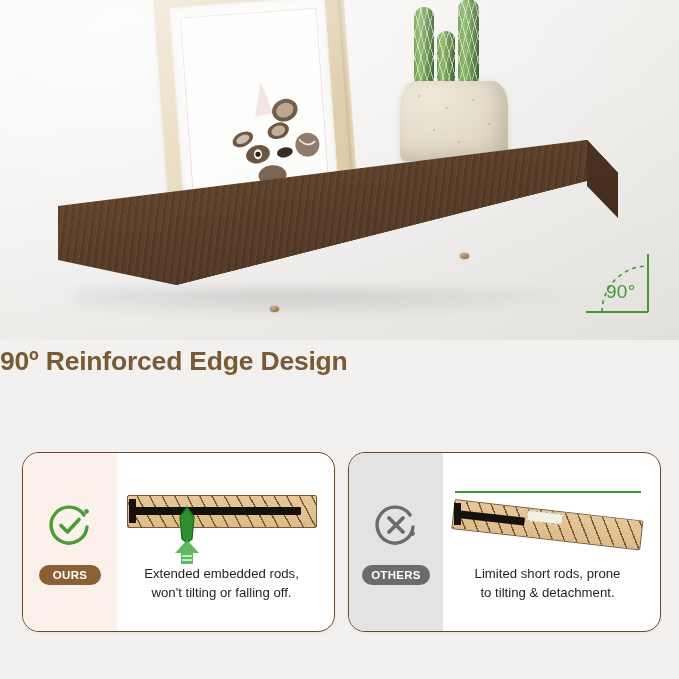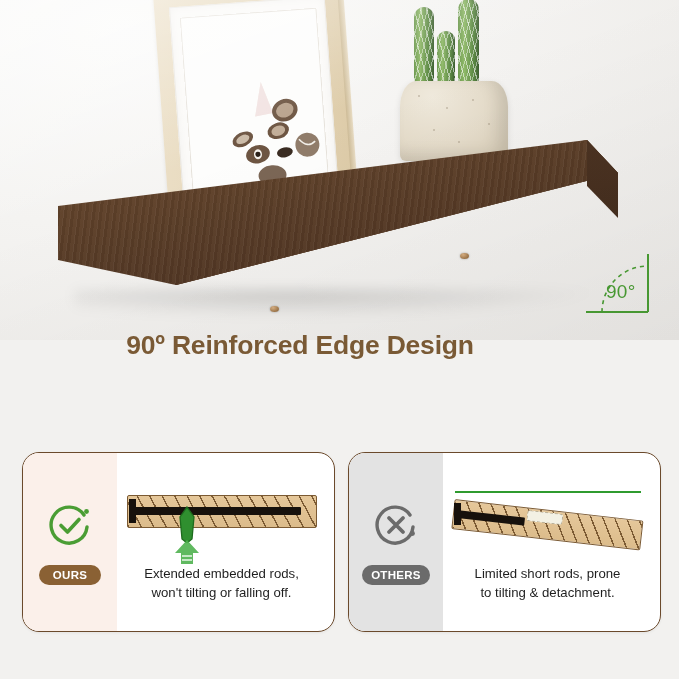--- a/index.html
+++ b/index.html
@@ -121,21 +121,21 @@
 
   
   #angle{position:absolute;left:582px;top:250px;width:72px;height:72px;}
   #angle .ang-label{
     position:absolute;left:24px;top:31px;
     color:#4a9d34;font-size:19px;letter-spacing:.3px;
     font-family:"Liberation Sans", sans-serif;
   }
 
   
-  #copy{position:absolute;left:0;top:324px;width:600px;height:104px;text-align:center;}
+  #copy{position:absolute;left:0;top:340px;width:600px;height:104px;}
   #title{
     margin:6px 0 0;
     font-size:26.5px;font-weight:bold;color:#7a5a35;letter-spacing:-.2px;
   }
   #subtitle{
     margin:9px 0 0;font-size:16.5px;color:#2f2f2f;line-height:1.33;letter-spacing:-.1px;
   }
 
   
   #compare{position:absolute;left:0;top:452px;width:679px;height:195px;}

